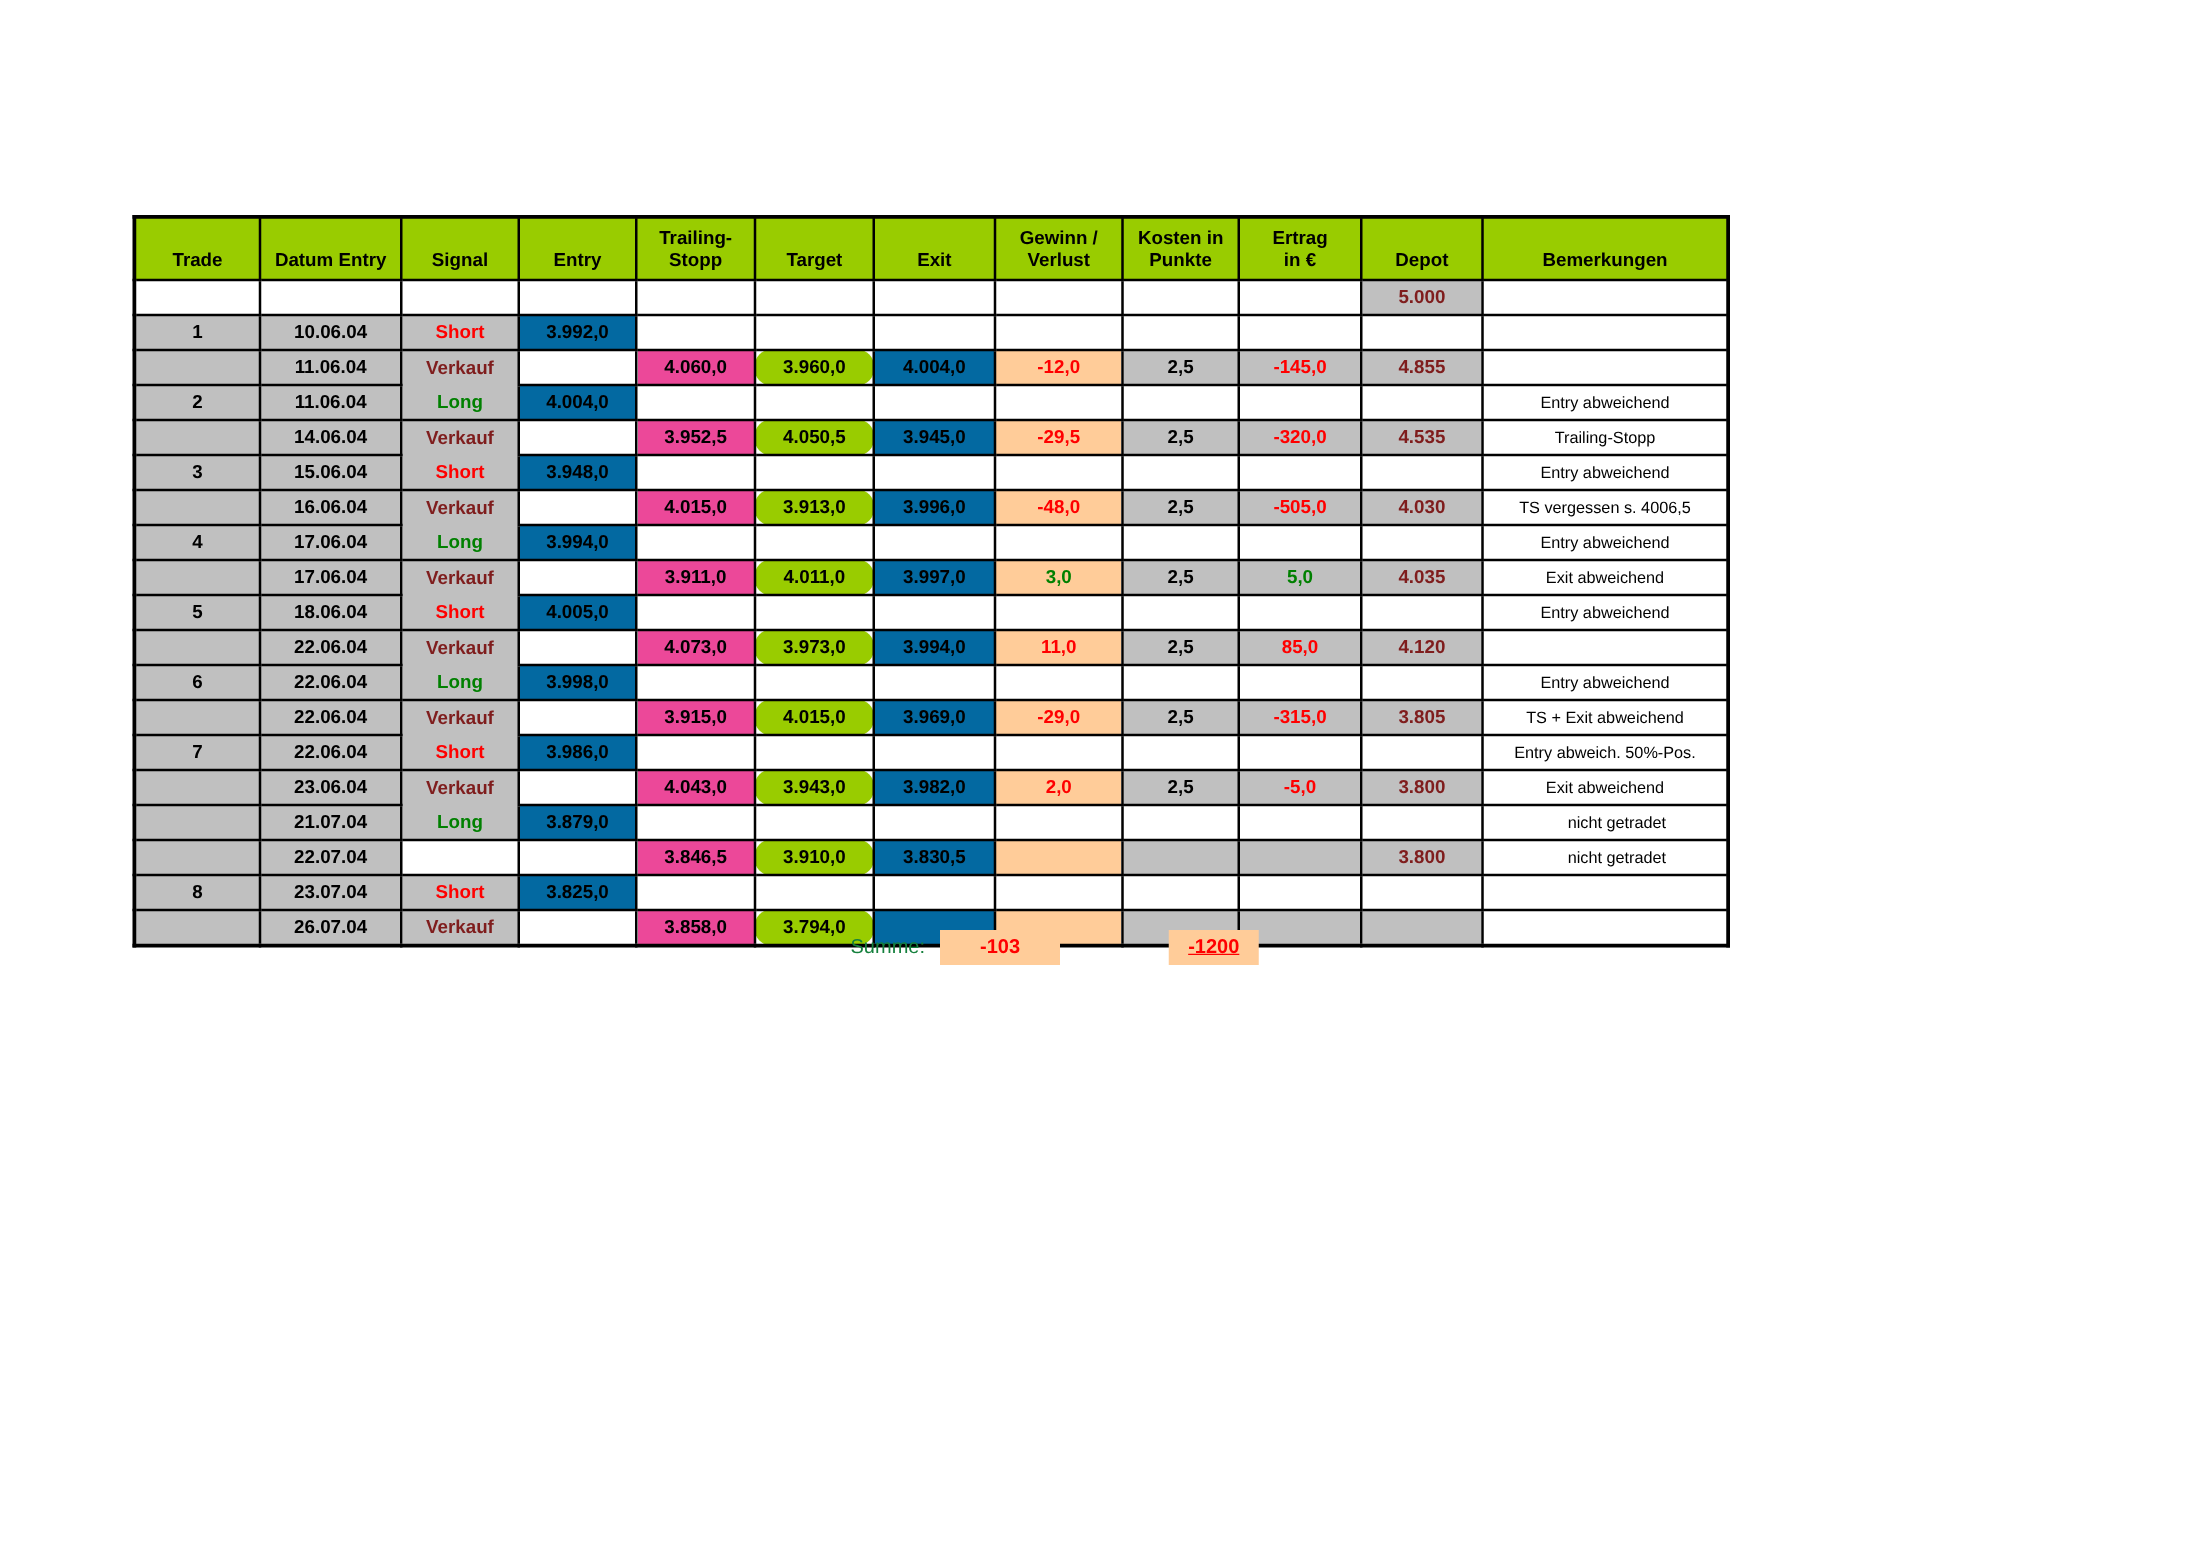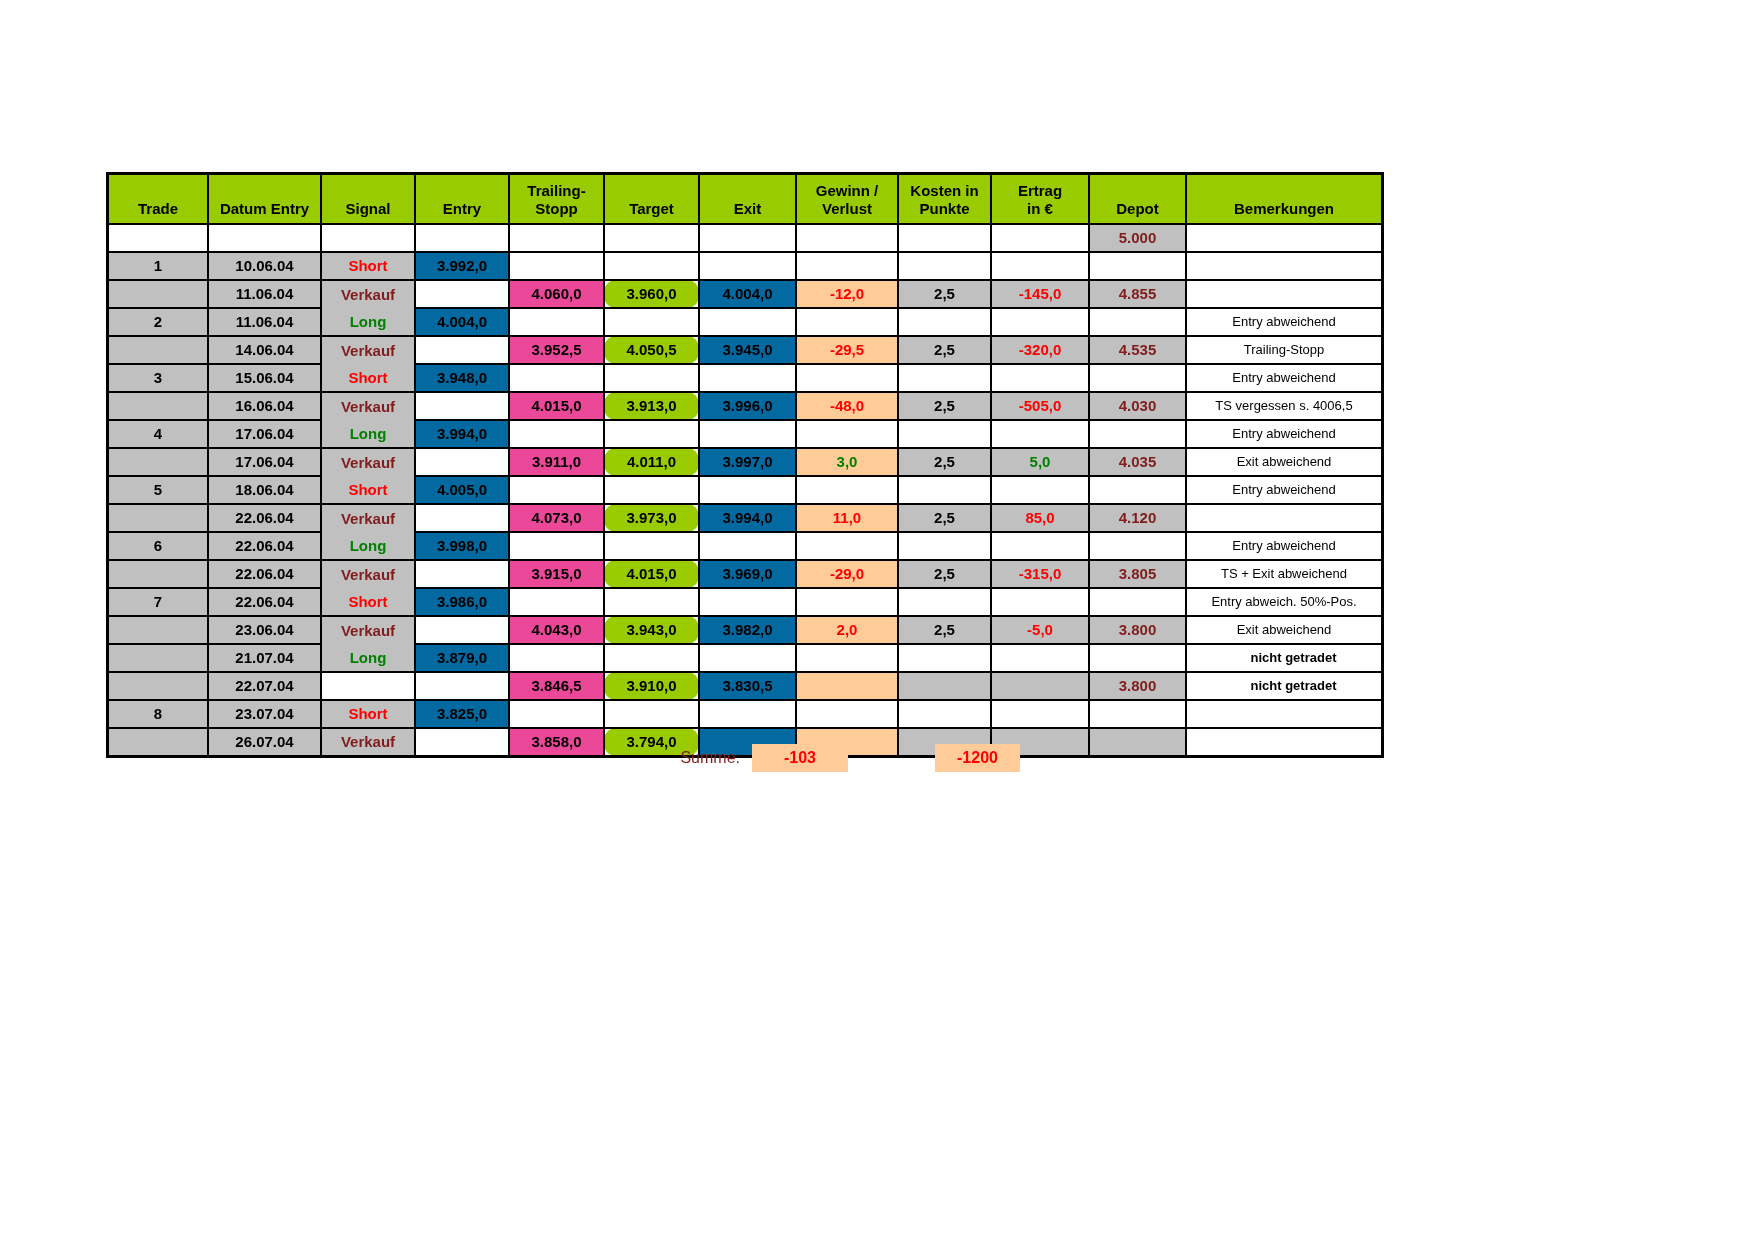--- a/index.html
+++ b/index.html
@@ -31,36 +31,36 @@
   .p {background:#0369a1;}
   .r {background:#ec4899;}
   .gn{background:#99CC00;border-radius:12px;}
   .o {background:#FFCC99;}
   
   .tb{color:#7f1d1d;}
   .tr{color:#FF0000;}
   .tg{color:#008000;}
   
   .rem {font-weight:normal;font-size:13px;}
-  .remb{font-weight:bold;font-size:13px;padding-left:22px;}
+  .remb{font-weight:normal;font-size:13px;padding-left:22px;}
   
   .mb{border-bottom-style:hidden;}
   .mt{border-top-style:hidden;margin-left:20px;}
   
   .summe-label{
     position:absolute;left:600px;top:744px;width:140px;height:28px;
-    line-height:28px;text-align:right;font-size:16px;color:#7f1d1d;
+    line-height:28px;text-align:right;font-size:16px;color:#15803d;
   }
   .sum-box{
     position:absolute;top:744px;height:28px;line-height:28px;
     background:#FFCC99;color:#FF0000;font-weight:bold;font-size:16px;
     text-align:center;
   }
   .sum-points{left:752px;width:96px;}
-  .sum-euro{left:935px;width:85px;}
+  .sum-euro{left:935px;width:72px;text-decoration:underline;}
 </style>
 </head>
 <body>
 
 <div class="table-wrap">
   <table>
     <thead>
       <tr>
           <th style="width: 94px;">Trade</th>
           <th style="width: 107px;">Datum Entry</th>

